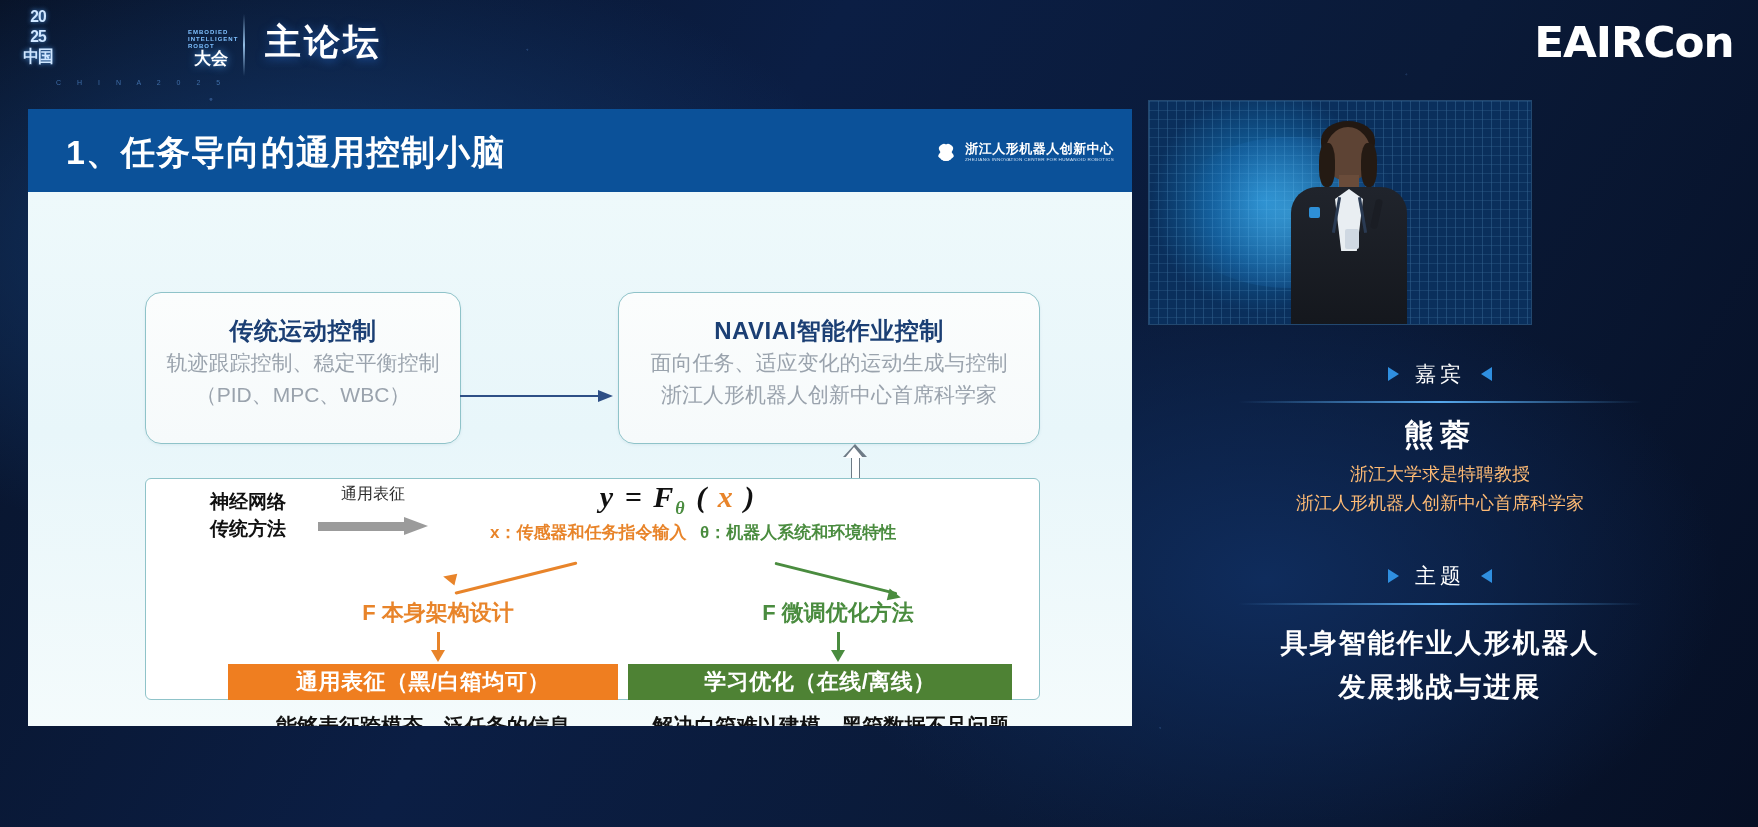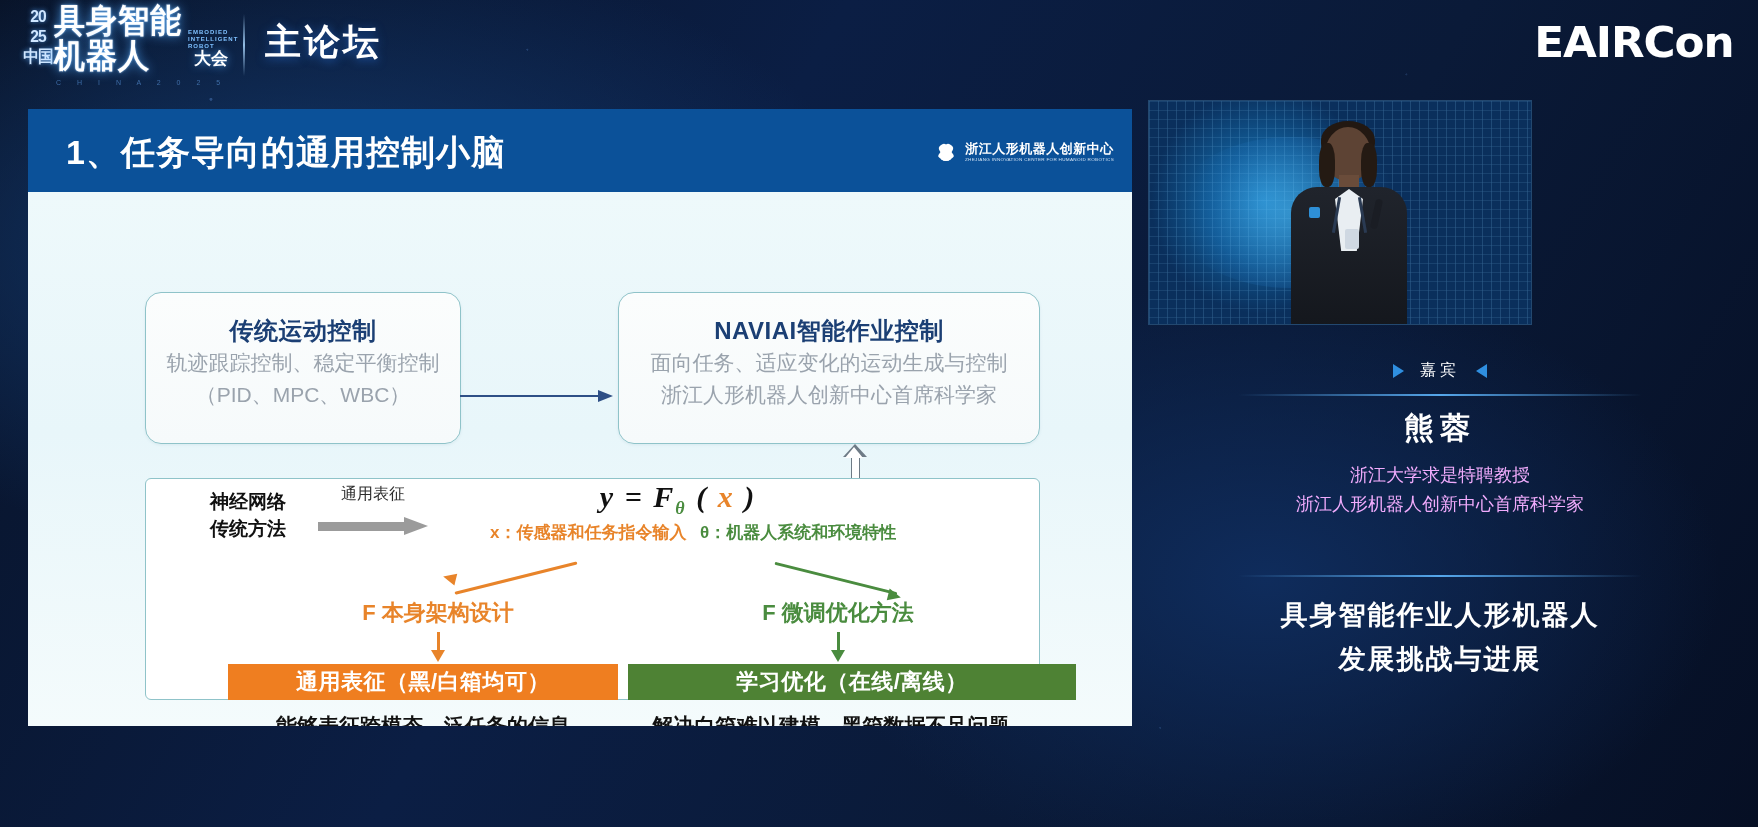--- a/index.html
+++ b/index.html
@@ -202,21 +202,21 @@
   #vd1{left:403px;top:440px;}
   #vd1 .s{background:#e8842a;} #vd1 .h{border-top-color:#e8842a;}
   #vd2{left:803px;top:440px;}
   #vd2 .s{background:#4a8c3f;} #vd2 .h{border-top-color:#4a8c3f;}
 
   .cbar{
     position:absolute;height:36px;display:flex;align-items:center;justify-content:center;
     color:#ffffff;font-size:22px;font-weight:bold;letter-spacing:.5px;
   }
   #bar-o{left:200px;top:472px;width:390px;background:#ef7e20;}
-  #bar-g{left:600px;top:472px;width:448px;background:#4e8234;}
+  #bar-g{left:600px;top:472px;width:384px;background:#4e8234;}
 
   .undertxt{
     position:absolute;top:520px;color:#111111;font-size:21px;font-weight:bold;text-align:center;
   }
   #und-o{left:190px;width:410px;}
   #und-g{left:598px;width:410px;}
 
   .up-arrow{position:absolute;left:815px;top:252px;width:24px;height:34px;}
   .up-arrow .s{position:absolute;left:8px;top:10px;width:7px;height:24px;background:#fff;border-left:1.6px solid #6e7b86;border-right:1.6px solid #6e7b86;}
   .up-arrow .h{
@@ -264,51 +264,47 @@
   .p-shirt{position:absolute;left:186px;top:88px;width:28px;height:62px;background:#e9eef2;clip-path:polygon(50% 0,100% 16%,78% 100%,22% 100%,0 16%);}
   .p-badge{position:absolute;left:196px;top:128px;width:14px;height:20px;background:#cfd8e2;border-radius:2px;}
   .p-lanyard-l{position:absolute;left:186px;top:96px;width:3px;height:36px;background:#2a3a52;transform:rotate(10deg);}
   .p-lanyard-r{position:absolute;left:212px;top:96px;width:3px;height:36px;background:#2a3a52;transform:rotate(-10deg);}
   .p-logo{position:absolute;left:160px;top:106px;width:11px;height:11px;background:#2e8fd6;border-radius:2px;}
   .p-mic{position:absolute;left:224px;top:98px;width:7px;height:30px;background:#1a1d24;border-radius:4px;transform:rotate(12deg);}
 
   .rsection{position:absolute;left:0;width:584px;text-align:center;color:#ffffff;}
   .rlabel{
     display:flex;align-items:center;justify-content:center;gap:16px;
-    font-size:16px;letter-spacing:4px;
+    font-size:21px;letter-spacing:4px;
   }
   .tri{width:0;height:0;border-top:7px solid transparent;border-bottom:7px solid transparent;}
   .tri-r{border-left:11px solid #2f8fe0;}
   .tri-l{border-right:11px solid #2f8fe0;}
   .rrule{
     margin:13px auto 0;width:404px;height:1.6px;
     background:linear-gradient(90deg,rgba(50,140,230,0) 0%,rgba(90,175,245,.95) 50%,rgba(50,140,230,0) 100%);
   }
   .rname{margin-top:12px;font-size:30px;font-weight:bold;letter-spacing:6px;}
-  .raff{margin-top:12px;font-size:18px;line-height:29px;color:#f0abfc;font-weight:300;}
+  .raff{margin-top:4px;font-size:18px;line-height:29px;color:#fdba74;font-weight:300;}
   .rtheme{margin-top:16px;font-size:27px;font-weight:bold;line-height:44px;letter-spacing:2px;}
   #sec-guest{top:260px;}
   #sec-topic{top:462px;}
 </style>
 </head>
 <body>
 
 <div id="root">
   <div class="bg"></div>
 
   <div class="topbar">
     <div class="logo-block">
       <div class="logo-yr">
         <div>20</div>
         <div>25</div>
         <div>中国</div>
-      </div>
-      <div class="logo-main">
-        <span>具身智能</span>
-        <span>机器人</span>
       </div>
       <div class="logo-en">
         <div>EMBODIED</div>
         <div>INTELLIGENT</div>
         <div>ROBOT</div>
       </div>
       <div class="logo-dahui">大会</div>
       <div class="logo-sub">C H I N A   2 0 2 5</div>
     </div>
     <div class="logo-divider"></div>
@@ -434,20 +430,25 @@
       </div>
       <div class="rrule"></div>
       <div class="rname">熊蓉</div>
       <div class="raff">
         <div>浙江大学求是特聘教授</div>
         <div>浙江人形机器人创新中心首席科学家</div>
       </div>
     </div>
 
     <div class="rsection" id="sec-topic">
+      <div class="rlabel">
+        <span class="tri tri-r"></span>
+        <span>主题</span>
+        <span class="tri tri-l"></span>
+      </div>
       <div class="rrule"></div>
       <div class="rtheme">
         <div>具身智能作业人形机器人</div>
         <div>发展挑战与进展</div>
       </div>
     </div>
   </div>
 </div>
 
 </body></html>

